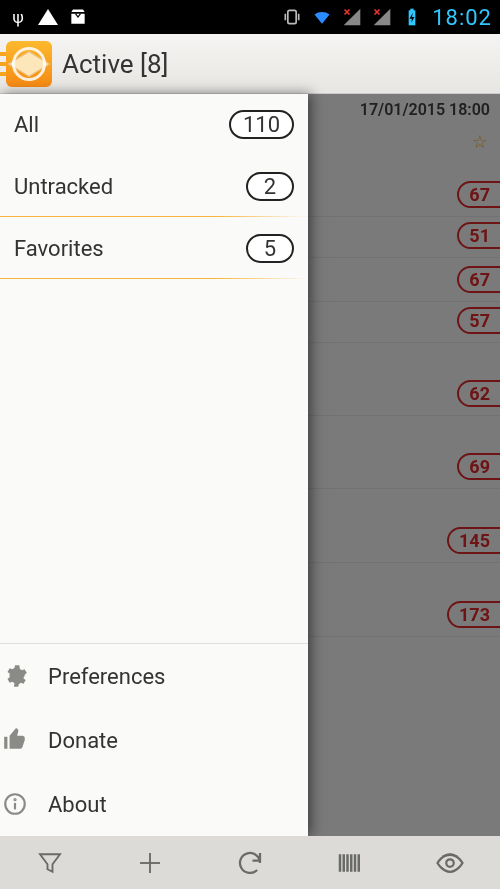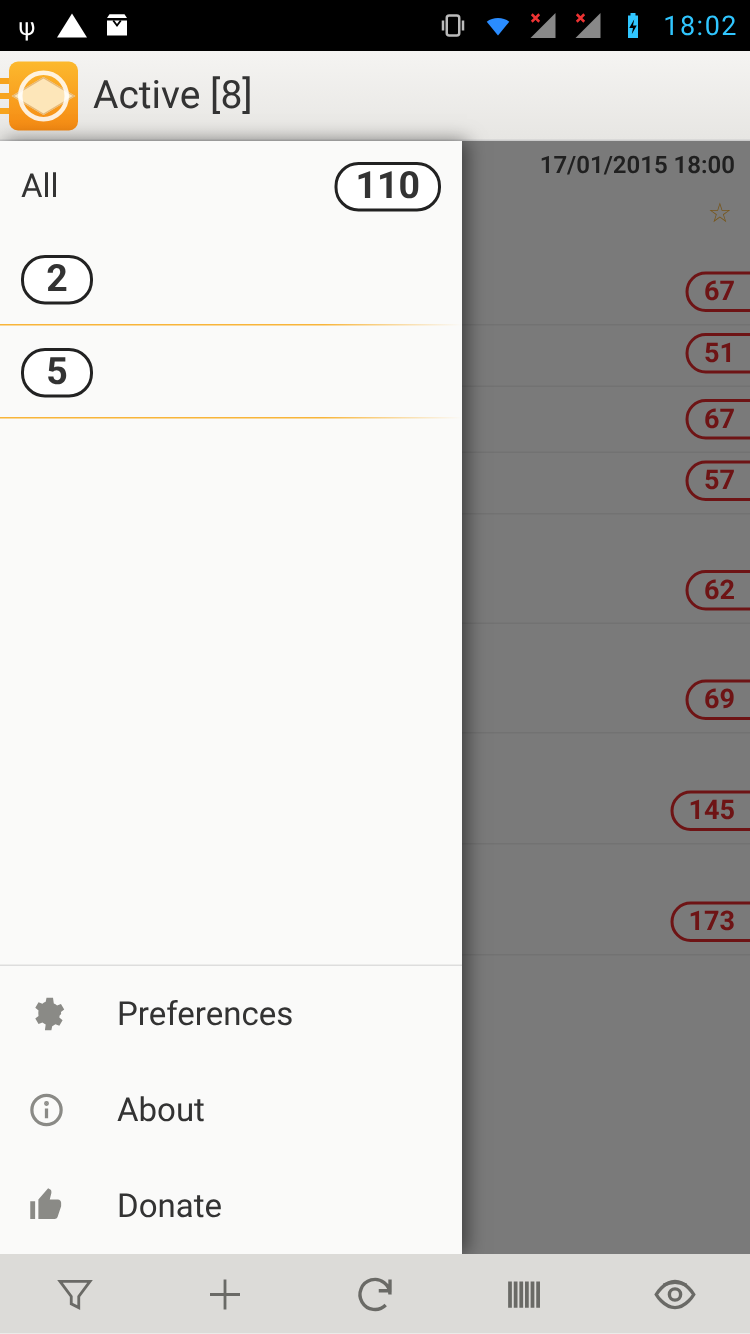--- a/index.html
+++ b/index.html
@@ -14,21 +14,21 @@
   .statusbar {
     height: 34px;
     background: #000;
     display: flex;
     justify-content: space-between;
     align-items: center;
     padding: 0 8px;
     color: #fff;
   }
   .sb-left, .sb-right { display: flex; align-items: center; gap: 10px; }
-  .sb-clock { color: #30C6FF; font-size: 18px; font-weight: 400; letter-spacing: 1px; }
+  .sb-clock { color: #30C6FF; font-size: 22px; font-weight: 400; letter-spacing: 1px; }
   .sb-icon { width: 20px; height: 20px; display:flex; align-items:center; justify-content:center; }
   .tri { width:0; height:0; border-left:10px solid transparent; border-right:10px solid transparent; border-bottom:16px solid #fff;}
   
   .header {
     height: 60px;
     background: linear-gradient(#f5f4f2,#e7e6e3);
     display: flex;
     align-items: center;
     padding: 0 6px;
     gap: 10px;
@@ -92,35 +92,35 @@
   .d-item{
     display:flex; align-items:center; justify-content:space-between;
     padding: 0 14px; height:62px;
     font-size:22px; color:#333;
     border-bottom:1px solid transparent;
     position:relative;
   }
   .d-item.active{ background:#f8b53a; }
   .d-item .count{
     border:2px solid #222; border-radius:16px;
-    padding: 0 12px; font-size:25px; min-width:48px; text-align:center;
-    background:#fff; font-weight:700;
+    padding: 0 12px; font-size:22px; min-width:48px; text-align:center;
+    background:#fff; font-weight:400;
   }
   .d-item.active .count{ background:#fff; }
   .d-item.sep::after{
     content:""; position:absolute; left:0; right:0; bottom:0;
     height:1px; background:linear-gradient(to right,#f8b53a, #f8b53a 70%, rgba(248,181,58,0));
   }
   .drawer-bottom{
     border-top:1px solid #ddd;
     background:#fafaf9;
   }
   .b-item{
-    display:flex; align-items:center; gap:32px;
-    padding:0 16px; height:64px;
+    display:flex; align-items:center; gap:18px;
+    padding:0 0; height:64px;
     font-size:22px; color:#333;
   }
   .b-item .bi{ width:30px; display:flex; justify-content:center; color:#777; font-size:24px;}
   
   .toolbar{
     position:absolute; left:0; right:0; bottom:0;
     height:53px; background:#dcdbd8;
     display:flex;
   }
   .tool{
@@ -238,53 +238,55 @@
 
 <div class="scrim"></div>
 
 <div class="drawer">
   <div class="drawer-top">
     <div class="d-item">
       <span>All</span>
       <span class="count">110</span>
     </div>
     <div class="d-item sep">
+      <span>Untracked</span>
       <span class="count">2</span>
     </div>
     <div class="d-item sep">
+      <span>Favorites</span>
       <span class="count">5</span>
     </div>
   </div>
   <div class="drawer-bottom">
     <div class="b-item">
       <span class="bi">
         <svg viewBox="0 0 24 24" fill="#8a8a86" width="26" height="26">
             <path d="M12 8a4 4 0 100 8 4 4 0 000-8zm9 4a7 7 0 00-.1-1.2l2-1.6-2-3.4-2.4.9a7 7 0 00-2-1.2L16 2h-4l-.5 2.5a7 7 0 00-2 1.2l-2.4-.9-2 3.4 2 1.6A7 7 0 007 12c0 .4 0 .8.1 1.2l-2 1.6 2 3.4 2.4-.9c.6.5 1.3.9 2 1.2L11 22h4l.5-2.5c.7-.3 1.4-.7 2-1.2l2.4.9 2-3.4-2-1.6c.1-.4.1-.8.1-1.2z"></path>
           </svg>
       </span>
       <span>Preferences</span>
+    </div>
+    <div class="b-item">
+      <span class="bi">
+        <svg viewBox="0 0 24 24" fill="#8a8a86" width="26" height="26">
+            <path d="M2 20h3V9H2v11zm19-10c0-1-.9-2-2-2h-5l1-4V3c0-.4-.2-.8-.4-1L13 1 7 8v12h10c.8 0 1.5-.5 1.8-1.2l2-6c.1-.3.2-.5.2-.8v-2z"></path>
+          </svg>
+      </span>
+      <span>Donate</span>
     </div>
     <div class="b-item">
       <span class="bi">
         <svg viewBox="0 0 24 24" fill="none" stroke="#8a8a86" stroke-width="2" width="26" height="26">
             <circle cx="12" cy="12" r="9"></circle>
             <line x1="12" y1="11" x2="12" y2="17"></line>
             <circle cx="12" cy="8" r="0.5" fill="#8a8a86"></circle>
           </svg>
       </span>
       <span>About</span>
     </div>
-    <div class="b-item">
-      <span class="bi">
-        <svg viewBox="0 0 24 24" fill="#8a8a86" width="26" height="26">
-            <path d="M2 20h3V9H2v11zm19-10c0-1-.9-2-2-2h-5l1-4V3c0-.4-.2-.8-.4-1L13 1 7 8v12h10c.8 0 1.5-.5 1.8-1.2l2-6c.1-.3.2-.5.2-.8v-2z"></path>
-          </svg>
-      </span>
-      <span>Donate</span>
-    </div>
   </div>
 </div>
 
 <div class="toolbar">
   <div class="tool">
     <svg viewBox="0 0 24 24" fill="none" stroke="#6a6a66" stroke-width="1.5">
         <path d="M4 5h16L14 13v6l-4-2v-4z"></path>
       </svg>
   </div>
   <div class="tool">

